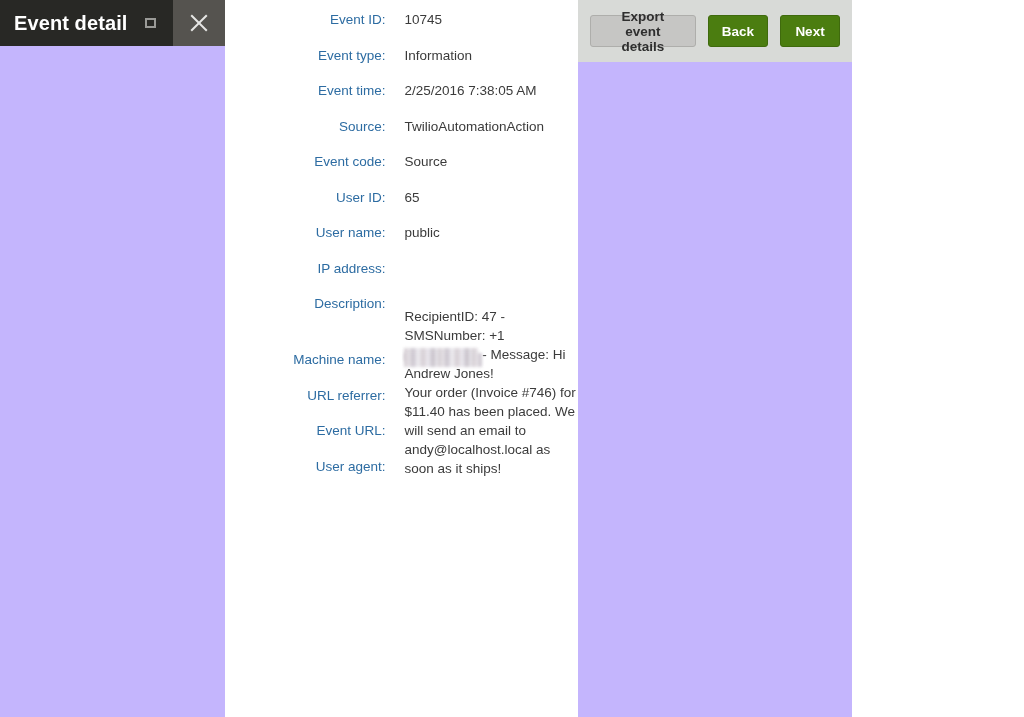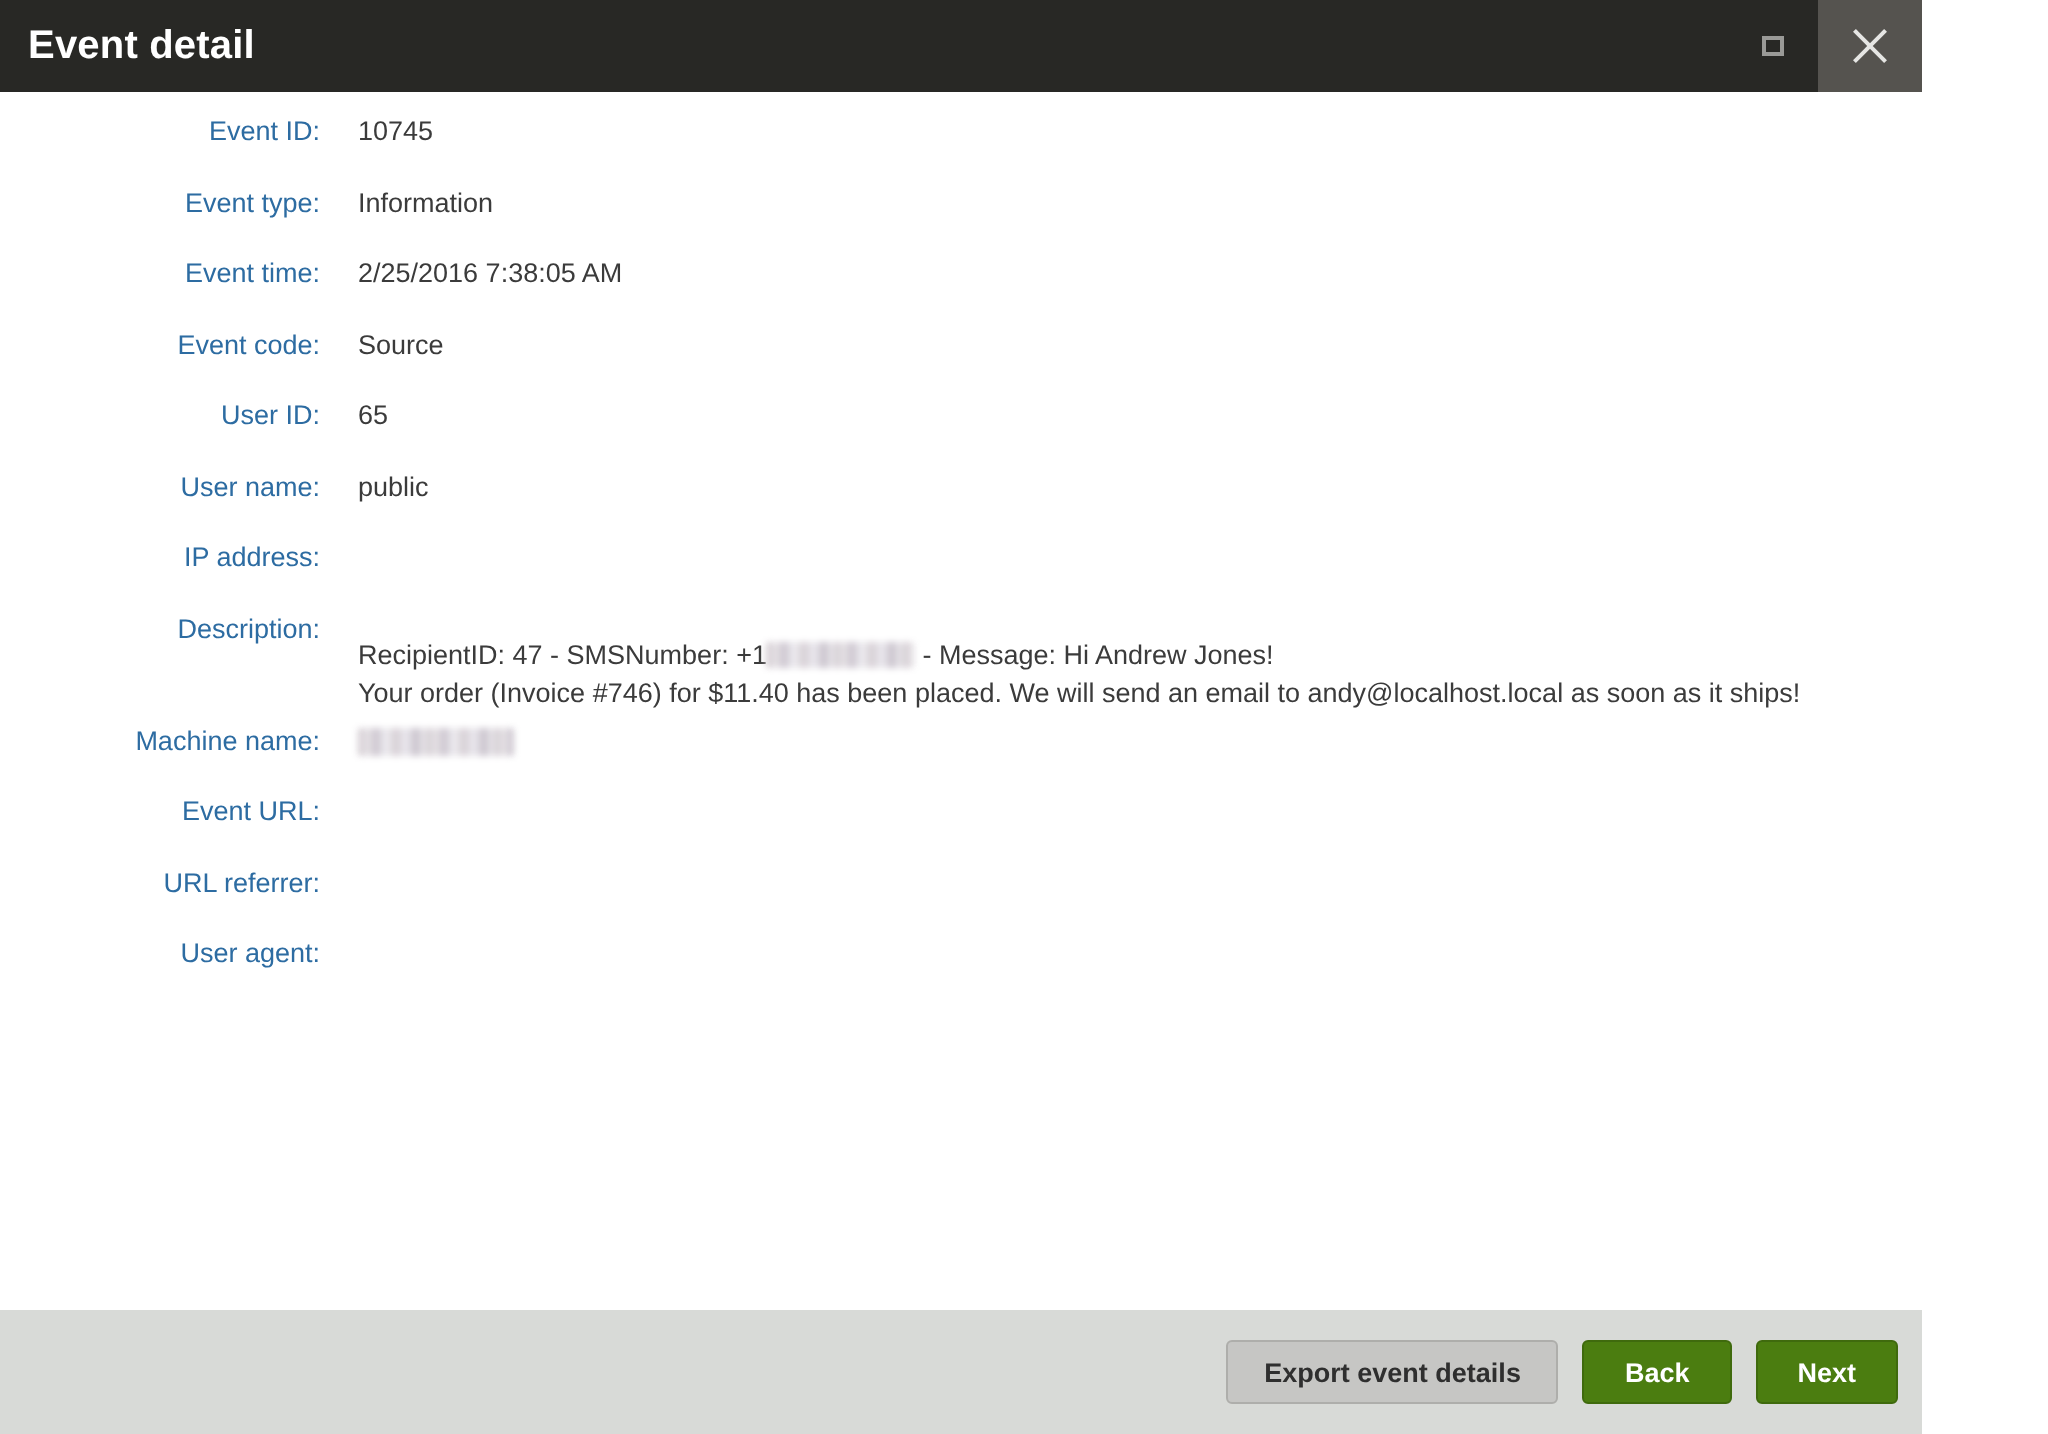--- a/index.html
+++ b/index.html
@@ -9,24 +9,24 @@
   body {
     width: 1024px;
     height: 717px;
     background: #ffffff;
     font-family: "Liberation Sans", sans-serif;
     overflow: hidden;
   }
 
   .window {
     position: relative;
-    width: 961px;
+    width: 852px;
     height: 717px;
     display: flex;
-    flex-direction: column;
+    flex-direction: row;
     background: #c4b5fd;
   }
 
   
   .titlebar {
     position: relative;
     height: 46px;
     min-height: 46px;
     background: #282825;
     display: flex;
@@ -205,20 +205,24 @@
     <div class="field-row">
       <div class="field-label">Event type:</div>
       <div class="field-value">Information</div>
     </div>
 
     <div class="field-row">
       <div class="field-label">Event time:</div>
       <div class="field-value">2/25/2016 7:38:05 AM</div>
     </div>
 
+    <div class="field-row">
+      <div class="field-label">Source:</div>
+      <div class="field-value">TwilioAutomationAction</div>
+    </div>
 
     <div class="field-row">
       <div class="field-label">Event code:</div>
       <div class="field-value">Source</div>
     </div>
 
     <div class="field-row">
       <div class="field-label">User ID:</div>
       <div class="field-value">65</div>
     </div>
@@ -240,26 +244,26 @@
         <div class="desc-line">Your order (Invoice #746) for $11.40 has been placed. We will send an email to andy@localhost.local as soon as it ships!</div>
       </div>
     </div>
 
     <div class="field-row">
       <div class="field-label">Machine name:</div>
       <div class="field-value"><span class="redact redact-machine"></span></div>
     </div>
 
     <div class="field-row">
+      <div class="field-label">URL referrer:</div>
+      <div class="field-value"></div>
+    </div>
+
+    <div class="field-row">
       <div class="field-label">Event URL:</div>
-      <div class="field-value"></div>
-    </div>
-
-    <div class="field-row">
-      <div class="field-label">URL referrer:</div>
       <div class="field-value"></div>
     </div>
 
     <div class="field-row">
       <div class="field-label">User agent:</div>
       <div class="field-value"></div>
     </div>
 
   </div>
 

